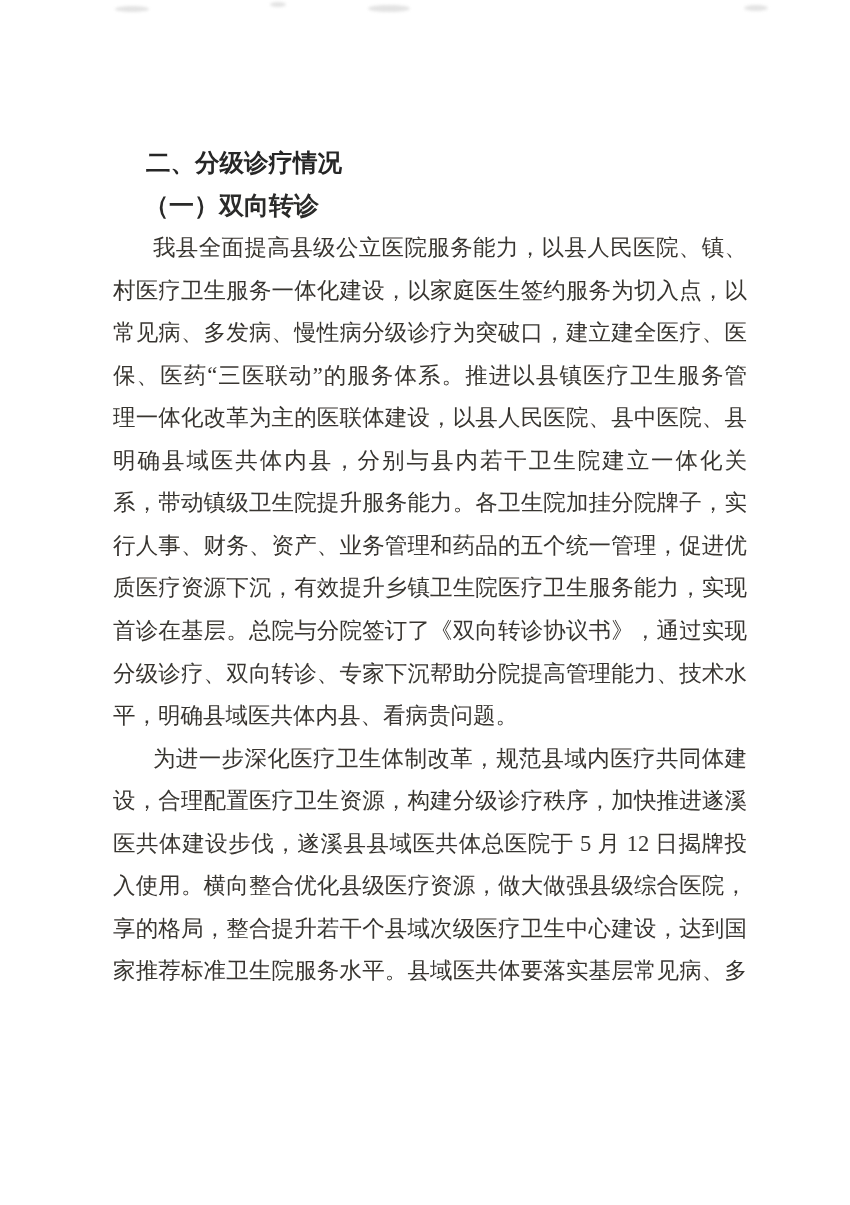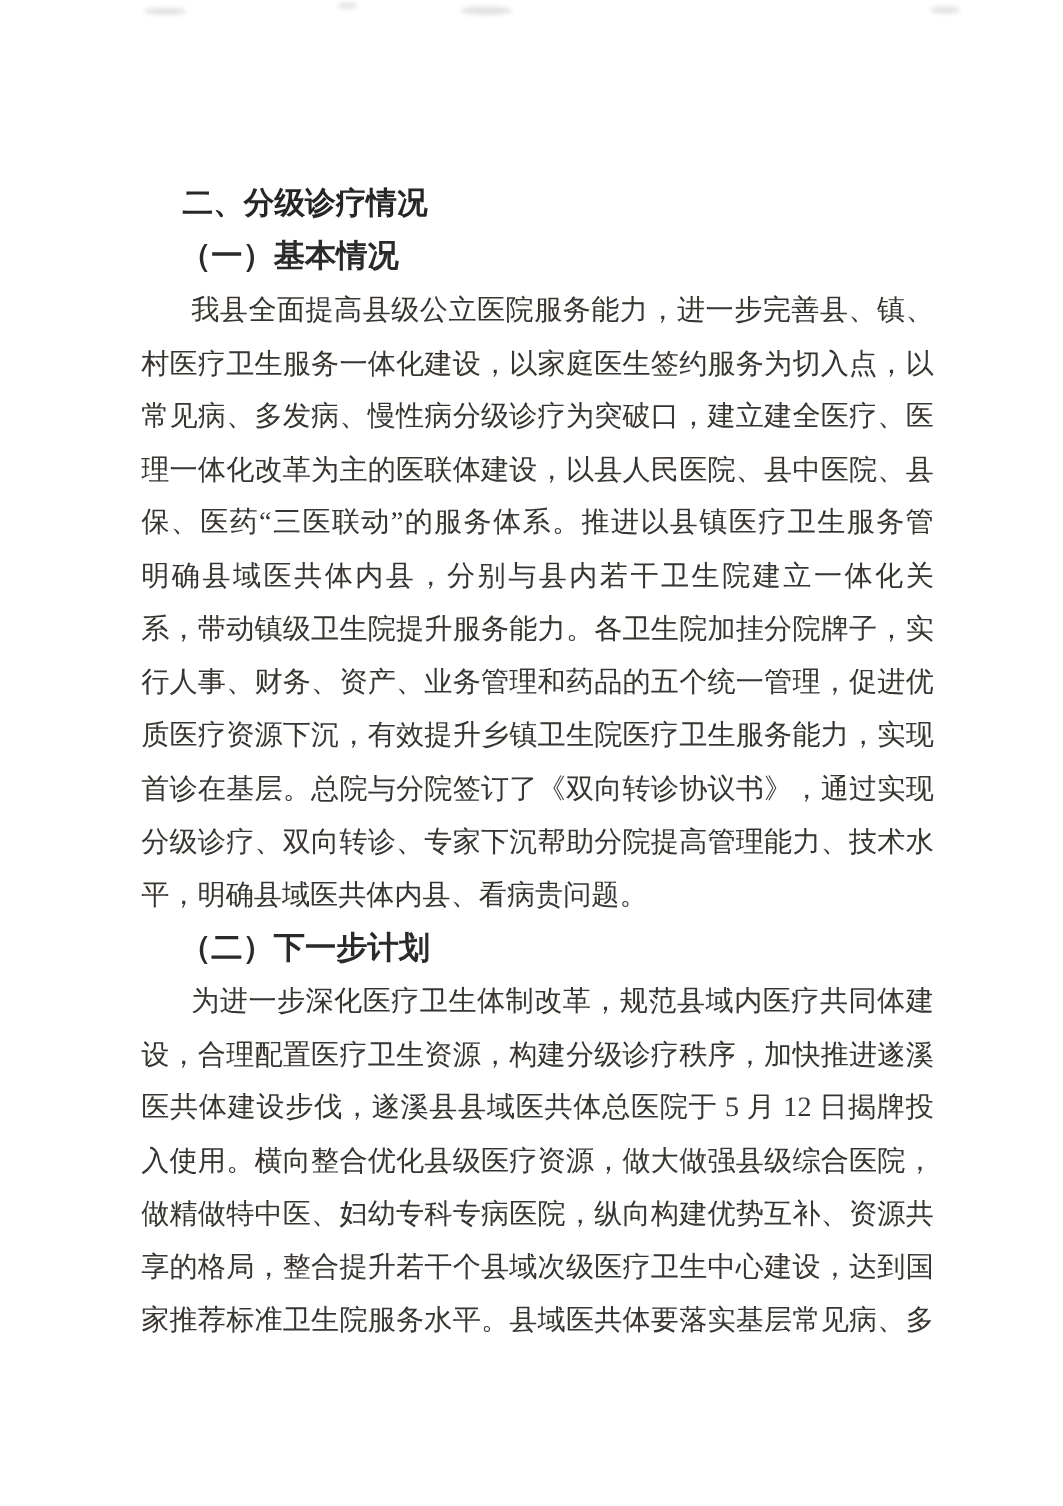--- a/index.html
+++ b/index.html
@@ -73,39 +73,37 @@
 
   <div class="speck s1"></div>
   <div class="speck s2"></div>
   <div class="speck s3"></div>
   <div class="speck s4"></div>
 
   <div class="doc">
 
     <div class="row h1">二、分级诊疗情况</div>
 
-    <div class="row h2">（一）基本情况</div>
+    <div class="row h2">（一）双向转诊</div>
 
-    <div class="row body just indent">我县全面提高县级公立医院服务能力，进一步完善县、镇、</div>
+    <div class="row body just indent">我县全面提高县级公立医院服务能力，以县人民医院、镇、</div>
     <div class="row body just">村医疗卫生服务一体化建设，以家庭医生签约服务为切入点，以</div>
     <div class="row body just">常见病、多发病、慢性病分级诊疗为突破口，建立建全医疗、医</div>
+    <div class="row body just">保、医药“三医联动”的服务体系。推进以县镇医疗卫生服务管</div>
     <div class="row body just">理一体化改革为主的医联体建设，以县人民医院、县中医院、县</div>
-    <div class="row body just">保、医药“三医联动”的服务体系。推进以县镇医疗卫生服务管</div>
     <div class="row body just">明确县域医共体内县，分别与县内若干卫生院建立一体化关</div>
     <div class="row body just">系，带动镇级卫生院提升服务能力。各卫生院加挂分院牌子，实</div>
     <div class="row body just">行人事、财务、资产、业务管理和药品的五个统一管理，促进优</div>
     <div class="row body just">质医疗资源下沉，有效提升乡镇卫生院医疗卫生服务能力，实现</div>
     <div class="row body just">首诊在基层。总院与分院签订了《双向转诊协议书》，通过实现</div>
     <div class="row body just">分级诊疗、双向转诊、专家下沉帮助分院提高管理能力、技术水</div>
     <div class="row body">平，明确县域医共体内县、看病贵问题。</div>
 
-    <div class="row h2">（二）下一步计划</div>
 
     <div class="row body just indent">为进一步深化医疗卫生体制改革，规范县域内医疗共同体建</div>
     <div class="row body just">设，合理配置医疗卫生资源，构建分级诊疗秩序，加快推进遂溪</div>
     <div class="row body just">医共体建设步伐，遂溪县县域医共体总医院于 5 月 12 日揭牌投</div>
     <div class="row body just">入使用。横向整合优化县级医疗资源，做大做强县级综合医院，</div>
-    <div class="row body just">做精做特中医、妇幼专科专病医院，纵向构建优势互补、资源共</div>
     <div class="row body just">享的格局，整合提升若干个县域次级医疗卫生中心建设，达到国</div>
     <div class="row body just">家推荐标准卫生院服务水平。县域医共体要落实基层常见病、多</div>
 
   </div>
 </div>
 
 </body></html>

